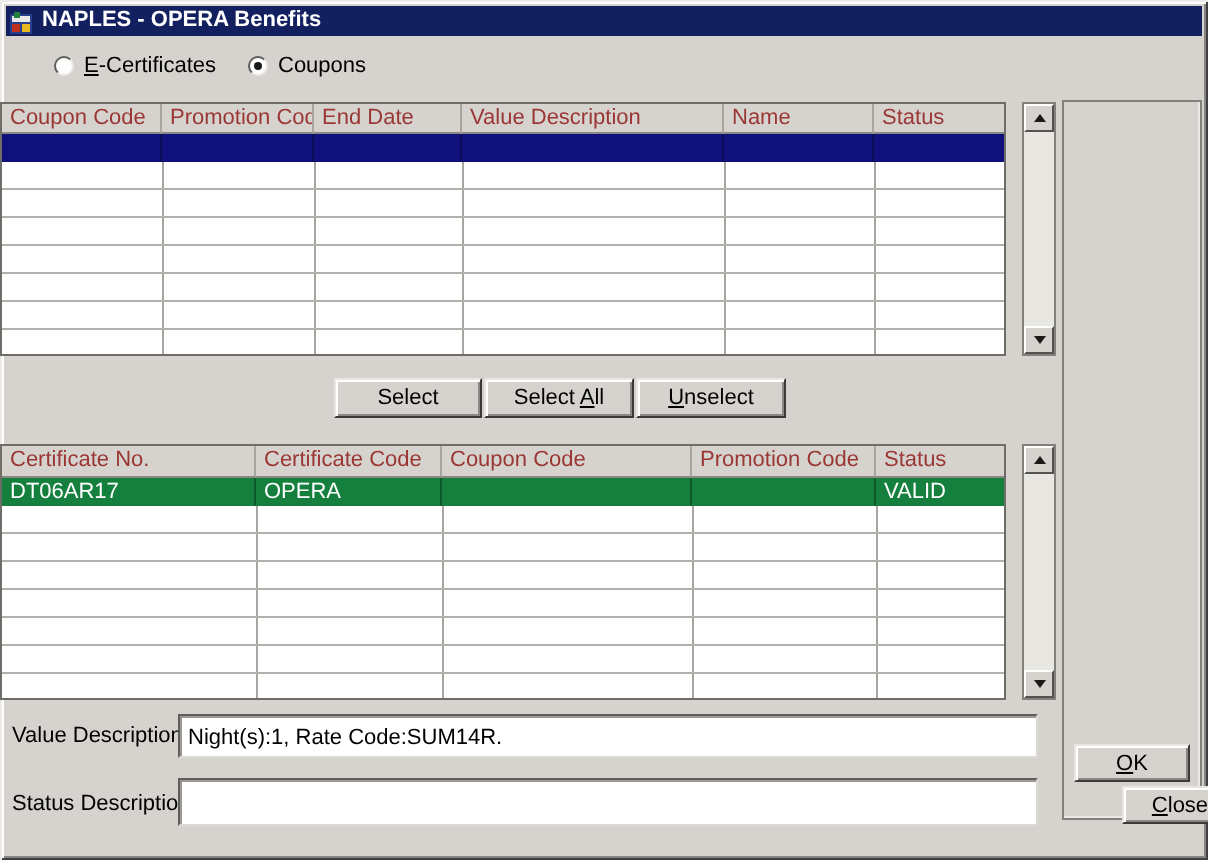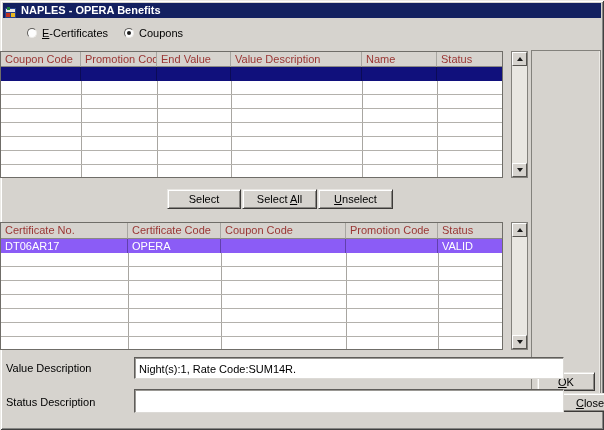--- a/index.html
+++ b/index.html
@@ -33,21 +33,21 @@
   .t2{top:222px;height:128px;}
   .grid{display:grid;}
   .t1-grid{grid-template-columns:80px 76px 74px 131px 75px 67px;}
   .t2-grid{grid-template-columns:127px 93px 125px 92px 66px;}
   .thead{background:#d6d3ce;height:15px;}
   .th{font-size:11px;color:#9a3634;padding:1px 0 0 4px;white-space:nowrap;overflow:hidden;
     border-right:1px solid #a8a6a1;border-bottom:1px solid #8a8884;}
   .th:last-child{border-right:none;}
   .row{height:14px;}
   .sel-navy{background:#10107c;}
-  .sel-teal{background:#8b5cf6;}
+  .sel-teal{background:#15803d;}
   .sel-row .td{font-size:11px;color:#ffffff;padding:1px 0 0 4px;white-space:nowrap;overflow:hidden;
     border-right:1px solid rgba(0,0,0,0.3);}
   .sel-row .td:last-child{border-right:none;}
   .row-empty{height:14px;border-bottom:1px solid #b3b1ac;background-repeat:no-repeat;background-size:1px 100%;}
   .t1-lines{background-image:linear-gradient(#a8a6a1,#a8a6a1),linear-gradient(#a8a6a1,#a8a6a1),
     linear-gradient(#a8a6a1,#a8a6a1),linear-gradient(#a8a6a1,#a8a6a1),linear-gradient(#a8a6a1,#a8a6a1);
     background-position:80px 0,156px 0,230px 0,361px 0,436px 0;}
   .t2-lines{background-image:linear-gradient(#a8a6a1,#a8a6a1),linear-gradient(#a8a6a1,#a8a6a1),
     linear-gradient(#a8a6a1,#a8a6a1),linear-gradient(#a8a6a1,#a8a6a1);
     background-position:127px 0,220px 0,345px 0,437px 0;}
@@ -80,21 +80,21 @@
   .side-panel{position:absolute;left:531px;top:50px;width:70px;height:360px;
     background:#d6d3ce;border:1px solid #83817c;box-shadow:inset -1px -1px 0 #eceae6;}
 
   
   .field-label{position:absolute;left:6px;width:80px;font-size:11px;color:#000;
     text-align:right;white-space:nowrap;}
   .lbl-value{top:362px;}
   .lbl-status{top:396px;}
   .tinput{position:absolute;left:89px;width:430px;background:#ffffff;font-size:11px;color:#000;
     padding:2px 0 0 4px;border:1px solid;border-color:#5f5d5a #dcdad6 #dcdad6 #5f5d5a;
-    box-shadow:inset 1px 1px 0 #9a9894;outline:none;margin-left:45px;}
+    box-shadow:inset 1px 1px 0 #9a9894;outline:none;}
   .inp-value{top:357px;height:22px;}
   .inp-status{top:389px;height:24px;}
 </style>
 </head>
 <body>
 
 <div class="window">
 
   <div class="titlebar">
     <span class="app-icon">
@@ -115,21 +115,21 @@
   </div>
   <div class="radio-item" style="left:124px;top:27px;">
     <span class="radio checked"></span>
     <span class="radio-label">Coupons</span>
   </div>
 
   <div class="table t1">
     <div class="thead grid t1-grid">
       <div class="th">Coupon Code</div>
       <div class="th">Promotion Code</div>
-      <div class="th">End Value</div>
+      <div class="th">End Date</div>
       <div class="th">Value Description</div>
       <div class="th">Name</div>
       <div class="th">Status</div>
     </div>
     <div class="row sel-navy sel-row grid t1-grid">
       <div class="td"></div>
       <div class="td"></div>
       <div class="td"></div>
       <div class="td"></div>
       <div class="td"></div>

